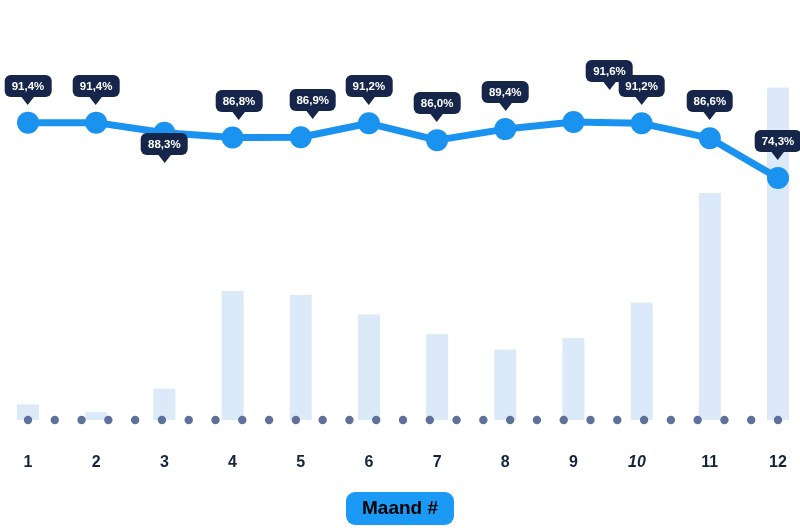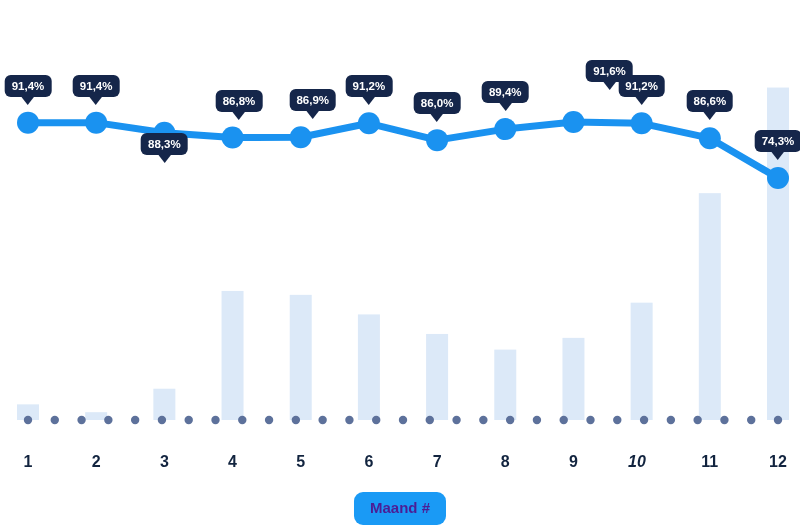--- a/index.html
+++ b/index.html
@@ -84,22 +84,22 @@
     font-weight: bold;
     line-height: 20px;
   }
   
   .axis-pill {
     position: absolute;
     left: 50%;
     transform: translateX(-50%);
     top: 492px;
     background: #1a9af5;
-    color: #4c1d95;
-    font-size: 15px;
+    color: #000000;
+    font-size: 19px;
     font-weight: bold;
     padding: 8px 16px 9px 16px;
     border-radius: 9px;
     line-height: 16px;
     white-space: nowrap;
   }
 </style>
 </head>
 <body>
 

